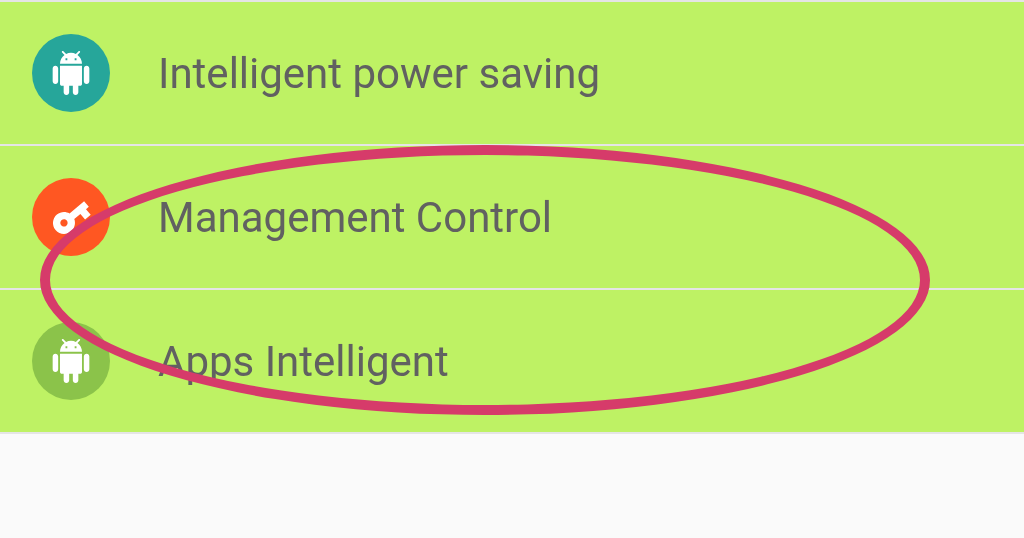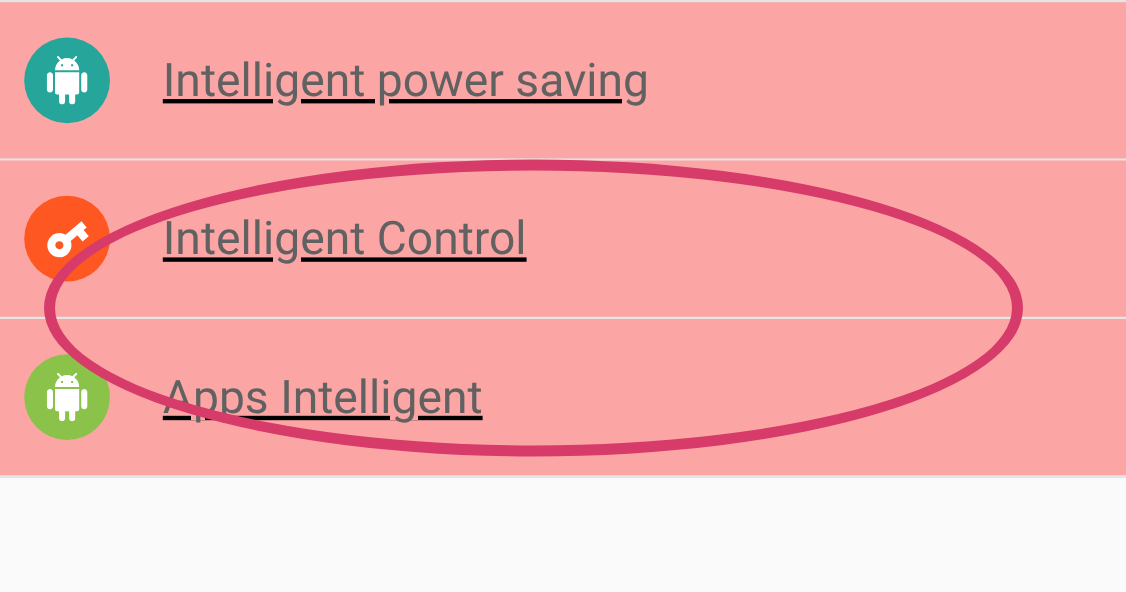--- a/index.html
+++ b/index.html
@@ -9,25 +9,24 @@
       font-family: -apple-system, BlinkMacSystemFont, "Segoe UI", Roboto, Arial, sans-serif;
       background: #fafafa;
       overflow: hidden;
     }
     .settings-list {
       width: 100%;
     }
     .settings-item {
       display: flex;
       align-items: center;
-      padding: 32px 22px;
+      padding: 32px 32px;
       border-bottom: 2px solid #e5e5e5;
-      background: #fca5a5;
+      background: #bef264;
       position: relative;
-      text-decoration: underline;
     }
     .settings-item:first-child {
       border-top: 2px solid #e5e5e5;
     }
     .icon-circle {
       width: 78px;
       height: 78px;
       border-radius: 50%;
       display: flex;
       align-items: center;
@@ -72,21 +71,21 @@
     </div>
     <span class="item-label">Intelligent power saving</span>
   </div>
 
   <div class="settings-item">
     <div class="icon-circle icon-orange">
       <svg class="svg-icon" viewBox="0 0 24 24" style="transform: rotate(-40deg);">
         <path d="M12.65 10C11.83 7.67 9.61 6 7 6c-3.31 0-6 2.69-6 6s2.69 6 6 6c2.61 0 4.83-1.67 5.65-4H17v4h4v-4h2v-4H12.65zM7 14c-1.1 0-2-.9-2-2s.9-2 2-2 2 .9 2 2-.9 2-2 2z"></path>
       </svg>
     </div>
-    <span class="item-label">Intelligent Control</span>
+    <span class="item-label">Management Control</span>
   </div>
 
   <div class="settings-item">
     <div class="icon-circle icon-green">
       <svg class="svg-icon" viewBox="0 0 24 24">
         <path d="M6 18c0 .55.45 1 1 1h1v3.5c0 .83.67 1.5 1.5 1.5s1.5-.67 1.5-1.5V19h2v3.5c0 .83.67 1.5 1.5 1.5s1.5-.67 1.5-1.5V19h1c.55 0 1-.45 1-1V8H6v10zM3.5 8C2.67 8 2 8.67 2 9.5v7c0 .83.67 1.5 1.5 1.5S5 17.33 5 16.5v-7C5 8.67 4.33 8 3.5 8zm17 0c-.83 0-1.5.67-1.5 1.5v7c0 .83.67 1.5 1.5 1.5s1.5-.67 1.5-1.5v-7c0-.83-.67-1.5-1.5-1.5zm-4.97-5.84l1.3-1.3c.2-.2.2-.51 0-.71-.2-.2-.51-.2-.71 0l-1.48 1.48C13.85 1.23 12.95 1 12 1c-.96 0-1.86.23-2.66.63L7.85.15c-.2-.2-.51-.2-.71 0-.2.2-.2.51 0 .71l1.31 1.31C6.97 3.26 6 5.01 6 7h12c0-1.99-.97-3.75-2.47-4.84zM10 5H9V4h1v1zm5 0h-1V4h1v1z"></path>
       </svg>
     </div>
     <span class="item-label">Apps Intelligent</span>
   </div>

